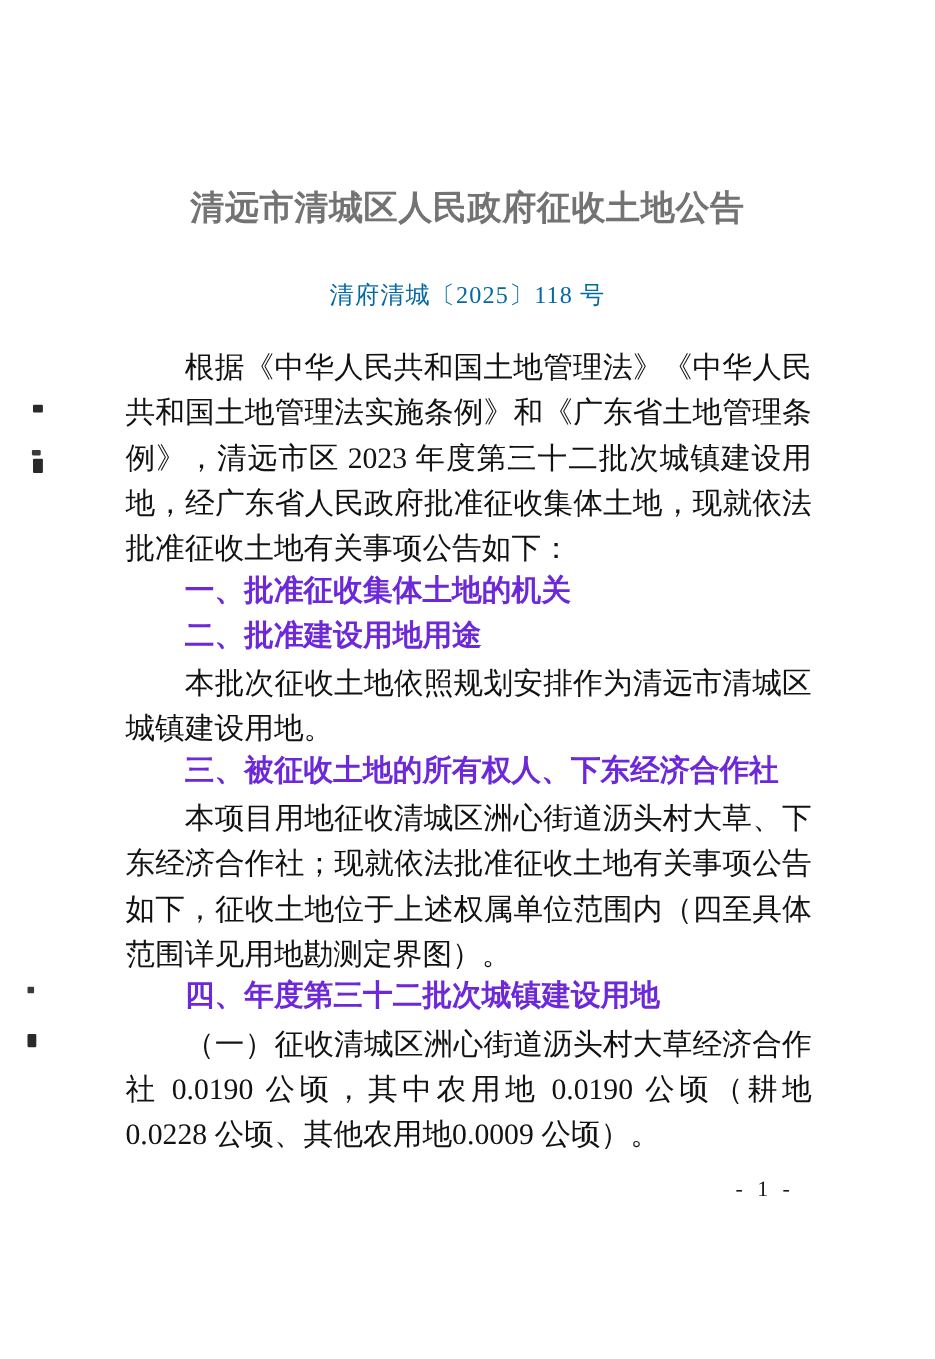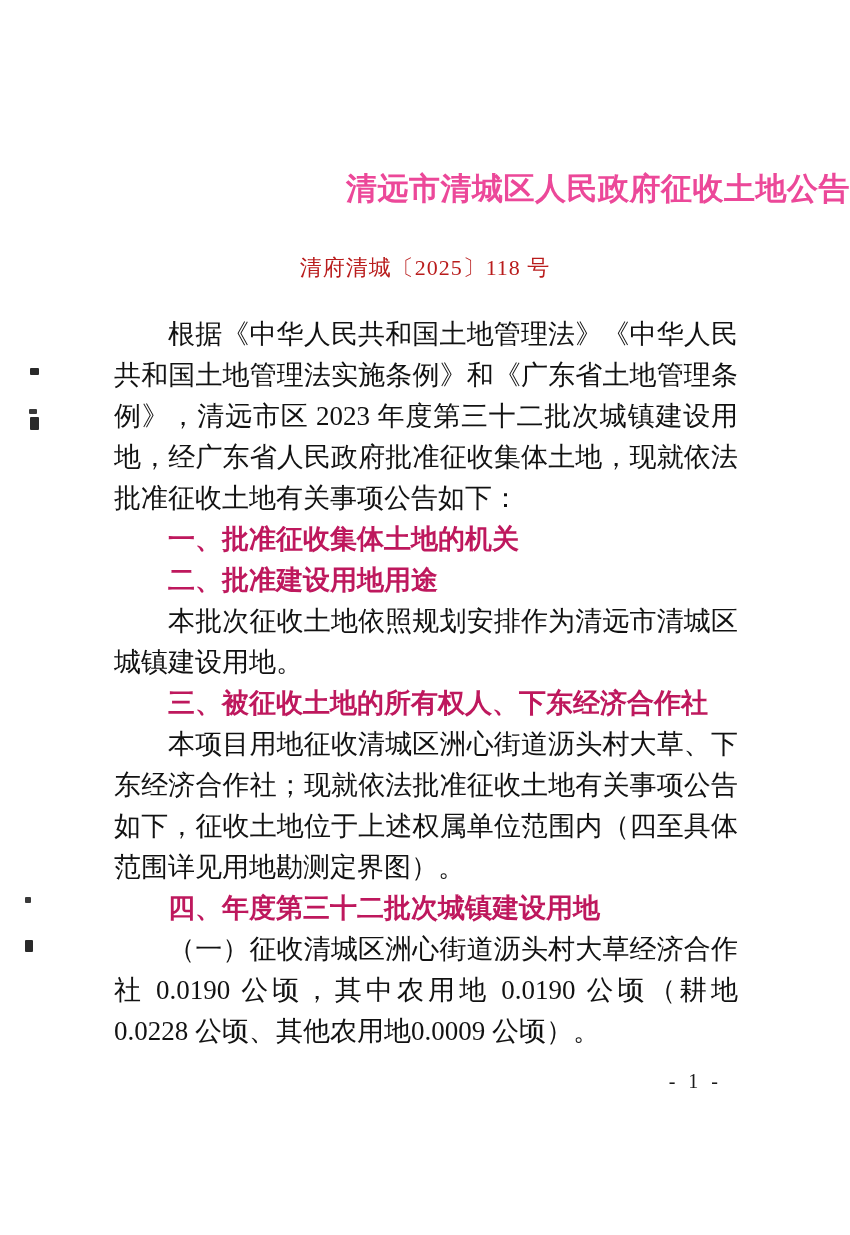--- a/index.html
+++ b/index.html
@@ -14,55 +14,55 @@
     background: #ffffff;
     overflow: hidden;
     color: #141414;
     font-family: "Liberation Serif", "DejaVu Serif", serif;
   }
   .doc-title {
     position: absolute;
     top: 168px;
     left: 0;
     width: 100%;
-    text-align: right;
+    text-align: center;
     font-family: "Liberation Sans", "DejaVu Sans", sans-serif;
     font-size: 31px;
     font-weight: 700;
     letter-spacing: 0.5px;
-    color: #ec4899;
+    color: #737373;
   }
   .doc-number {
     position: absolute;
     top: 253px;
     left: 0;
     width: 100%;
     text-align: center;
     font-size: 22px;
     letter-spacing: 1px;
-    color: #b91c1c;
+    color: #0369a1;
   }
   .content {
     position: absolute;
     top: 314px;
     left: 114px;
     width: 624px;
     font-size: 27px;
     line-height: 41px;
     text-align: justify;
     color: #121212;
   }
   .content p {
     margin: 0;
     text-indent: 2em;
   }
   .content .heading {
-    font-family: Liberation Serif, serif;
+    font-family: Liberation Mono, monospace;
     font-weight: 700;
-    color: #be185d;
+    color: #6d28d9;
   }
   .page-number {
     position: absolute;
     top: 1070px;
     right: 128px;
     font-size: 20px;
     letter-spacing: 4px;
     font-family: "Liberation Serif", "DejaVu Serif", serif;
     color: #1a1a1a;
   }

